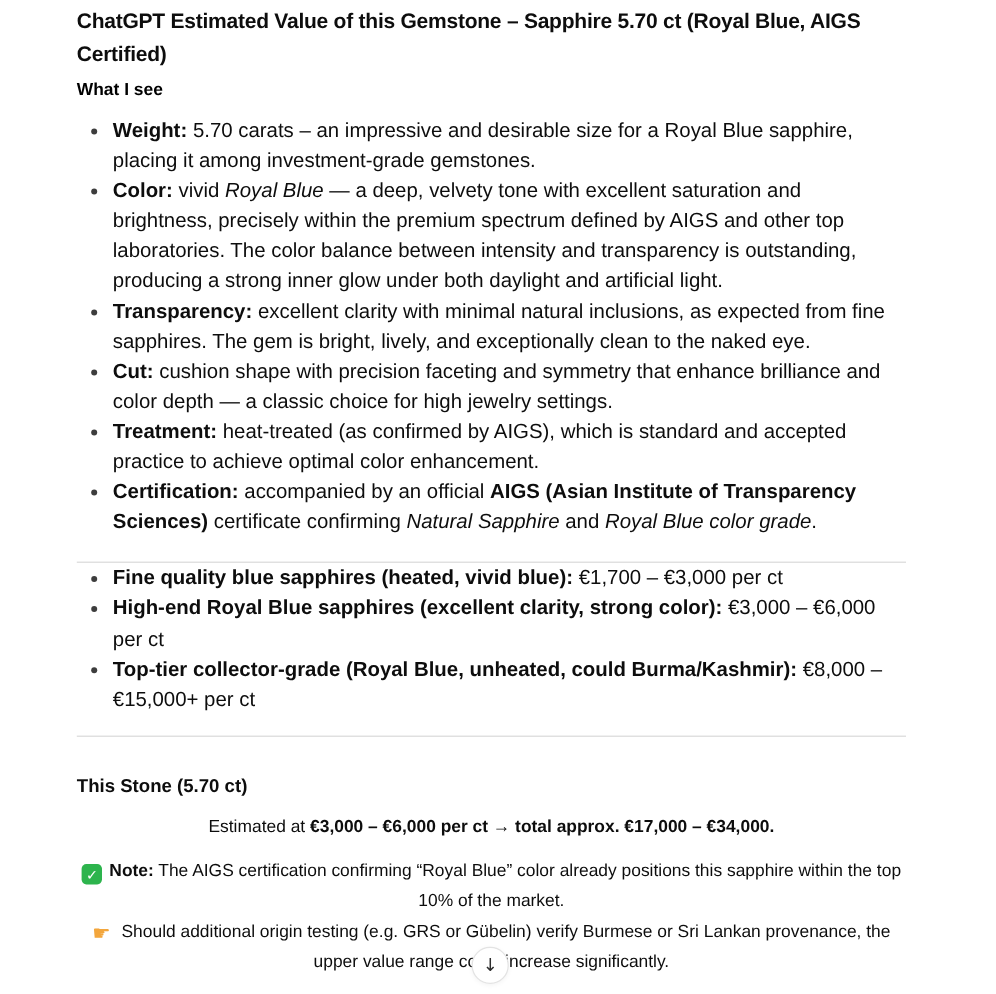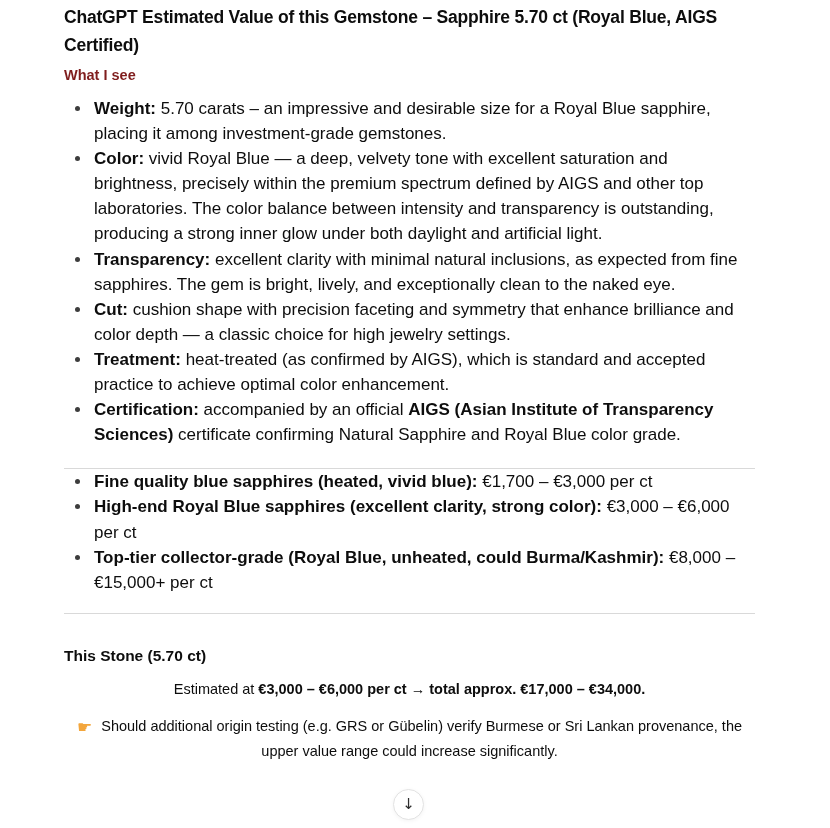--- a/index.html
+++ b/index.html
@@ -13,21 +13,21 @@
   }
   .page { position: relative; width: 663px; height: 828px; background: #fff; }
   .content { position: absolute; left: 64px; top: 0; width: 691px; }
 
   .title {
     font-size: 17.5px; line-height: 28px; font-weight: 700;
     letter-spacing: -0.2px; margin: 3px 0 7px; color: #0d0d0d;
   }
   .subhead {
     font-size: 14.5px; font-weight: 700; line-height: 19px;
-    margin: 2px 0 11px; color: #7f1d1d;
+    margin: 2px 0 11px; color: #000000;
   }
   .section-head {
     font-size: 15.5px; font-weight: 700; line-height: 21px;
     margin: 31px 0 11px; color: #0d0d0d;
   }
   ul { margin: 0; padding: 0 0 0 28px; list-style: disc; }
   li {
     font-size: 17px; line-height: 25.1px; color: #0d0d0d;
     padding-left: 2px;
   }
@@ -38,21 +38,21 @@
     margin: 21px 0 0; height: 0;
   }
   .divider-2 { margin-top: 18px; }
 
   p.bodyline { font-size: 14.5px; line-height: 25px; margin: 0; text-align: center; }
   p.estimate { margin: 0 0 12px; }
   p.note { margin: 0 0 1px; }
   p.pointer { margin: 0; }
 
   .seg-b { font-weight: 700; }
-  .seg-i { }
+  .seg-i { font-style: italic; }
   .seg-n { font-weight: 400; }
 
   .check-emoji {
     display: inline-flex; align-items: center; justify-content: center;
     width: 17px; height: 17px; border-radius: 4px;
     background: #2db44d; color: #ffffff;
     font-size: 12px; font-weight: 700; line-height: 1;
     vertical-align: -3px; margin-right: 6px;
     font-family: "DejaVu Sans", sans-serif;
   }
@@ -103,20 +103,21 @@
       <li><span class="seg-b">High-end Royal Blue sapphires (excellent clarity, strong color):</span><span class="seg-n"> €3,000 – €6,000 per ct</span></li>
       <li><span class="seg-b">Top-tier collector-grade (Royal Blue, unheated, could Burma/Kashmir):</span><span class="seg-n"> €8,000 – €15,000+ per ct</span></li>
     </ul>
 
     <hr class="divider divider-2">
 
     <h2 class="section-head">This Stone (5.70 ct)</h2>
 
     <p class="bodyline estimate"><span class="seg-n">Estimated at </span><span class="seg-b">€3,000 – €6,000 per ct → total approx. €17,000 – €34,000.</span></p>
 
+    <p class="bodyline note"><span class="check-emoji">✓</span><span><span class="seg-b">Note:</span><span class="seg-n"> The AIGS certification confirming “Royal Blue” color already positions this sapphire within the top 10% of the market.</span></span></p>
 
     <p class="bodyline pointer"><span class="pointer-emoji">☛</span><span><span class="seg-n"> Should additional origin testing (e.g. GRS or Gübelin) verify Burmese or Sri Lankan provenance, the upper value range could increase significantly.</span></span></p>
 
   </div>
 
   <button class="scroll-btn">
       <span class="arrow">↓</span>
     </button>
 </div>
 

